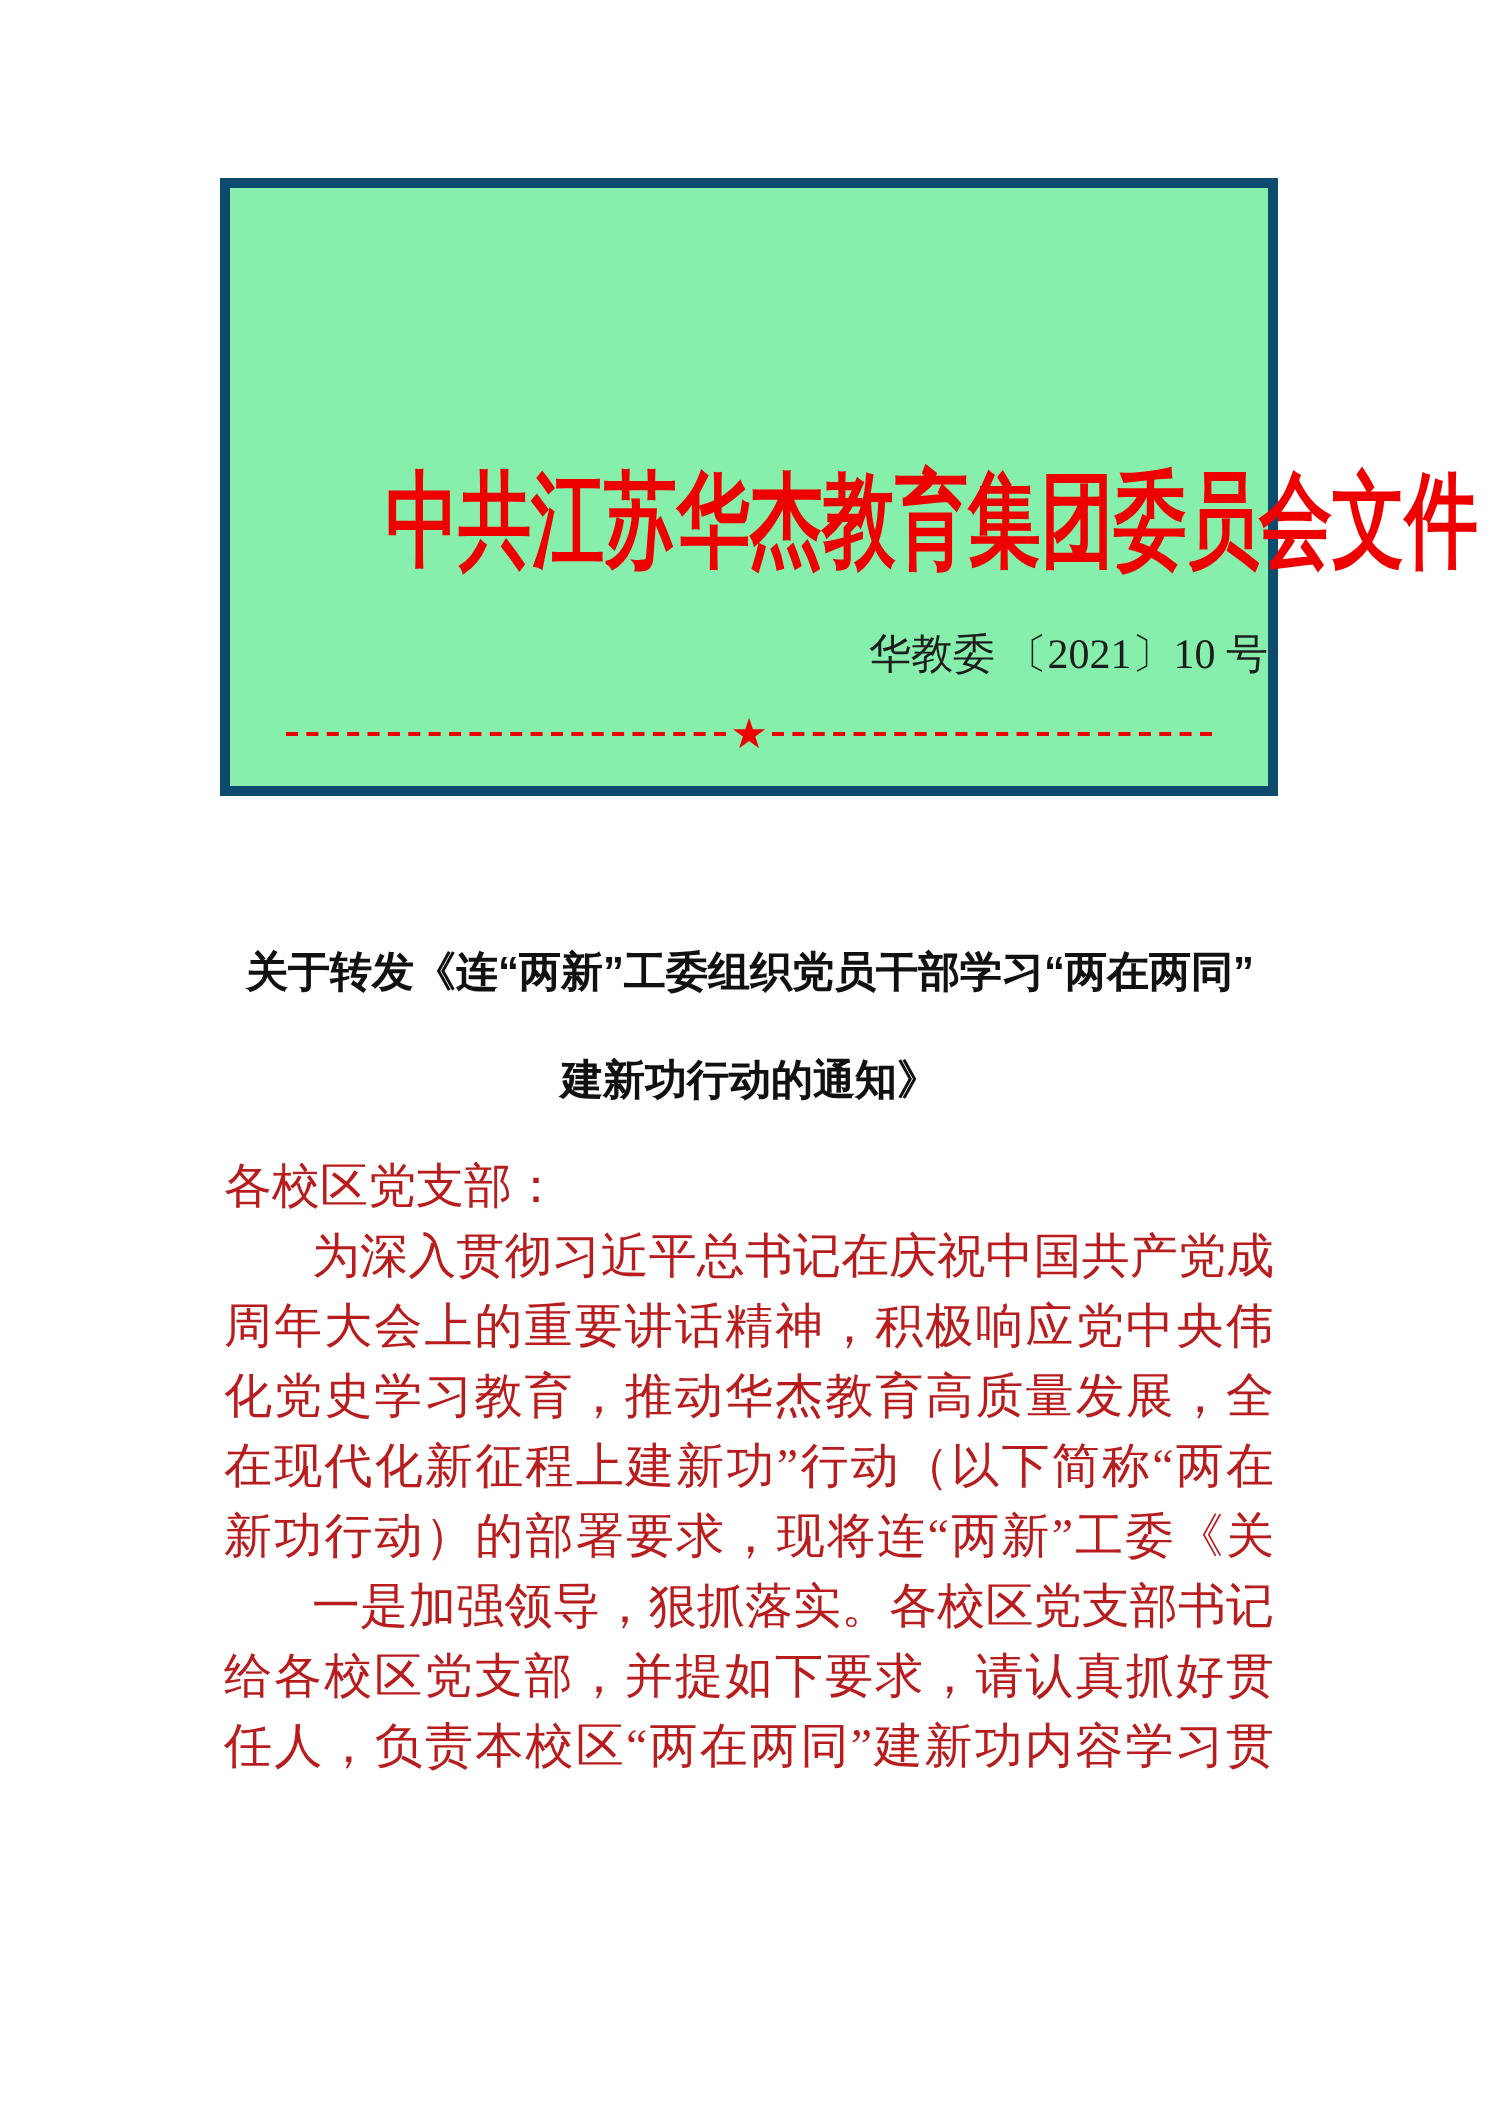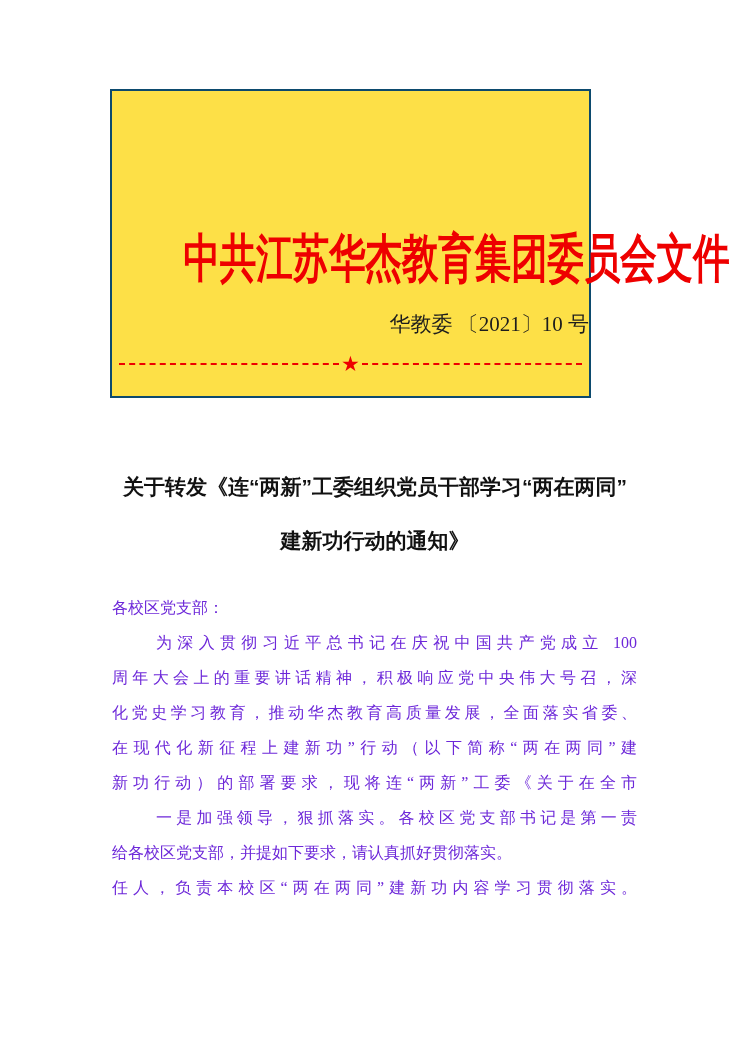--- a/index.html
+++ b/index.html
@@ -9,24 +9,24 @@
     position: relative;
     font-family: "Liberation Serif", serif;
     overflow: hidden;
   }
   .page { position: absolute; inset: 0; background: #ffffff; }
 
   
   .banner-box {
     position: absolute;
     left: 110px; top: 89px;
-    width: 481px; height: 309px;
-    border: 2px solid #0c4a6e;
+    width: 529px; height: 309px;
+    border: 5px solid #0c4a6e;
     box-sizing: border-box;
-    background: #fde047;
+    background: #86efac;
   }
   .banner-title {
     position: absolute; left: 0; right: 0; top: 139px;
     text-align: center;
     font-family: "Liberation Sans", sans-serif;
     font-weight: bold;
     font-size: 52px;
     line-height: 56px;
     color: #ee0000;
     white-space: nowrap;
@@ -78,24 +78,24 @@
     line-height: 28px;
     color: #111111;
     white-space: nowrap;
   }
   .subject1 { top: 473px; }
   .subject2 { top: 527px; }
 
   
   .body-block {
     position: absolute;
-    left: 112px; top: 590px;
+    left: 112px; top: 577px;
     width: 525px;
-    font-size: 16px;
-    color: #6d28d9;
+    font-size: 24px;
+    color: #b91c1c;
   }
   .body-line {
     height: 35px;
     line-height: 35px;
     text-align: justify;
     text-justify: inter-character;
     white-space: normal;
     overflow: hidden;
   }
   .body-line.justify { text-align-last: justify; }

